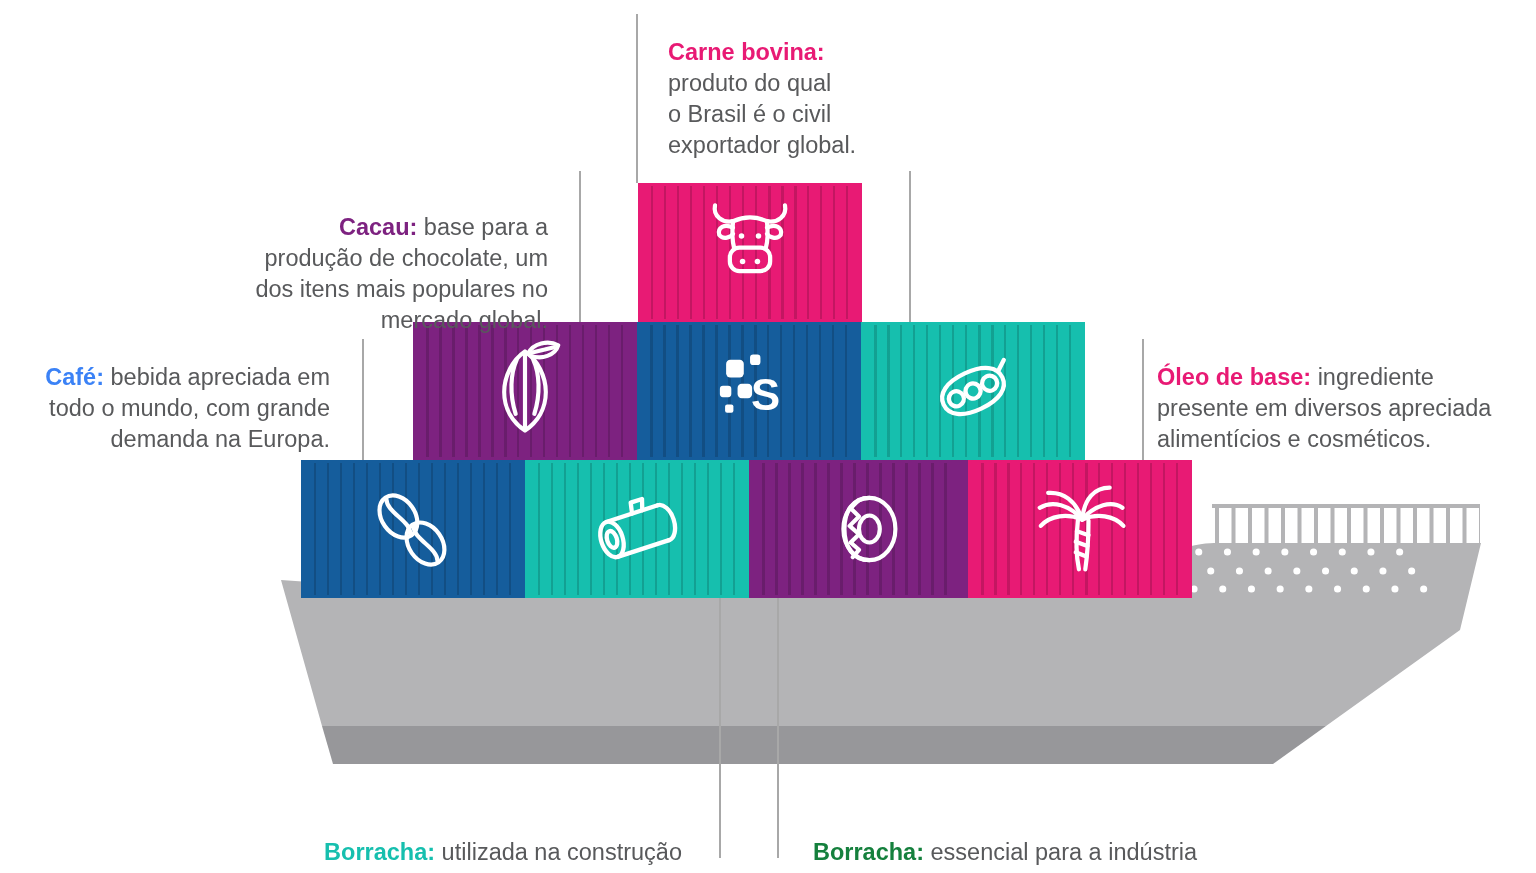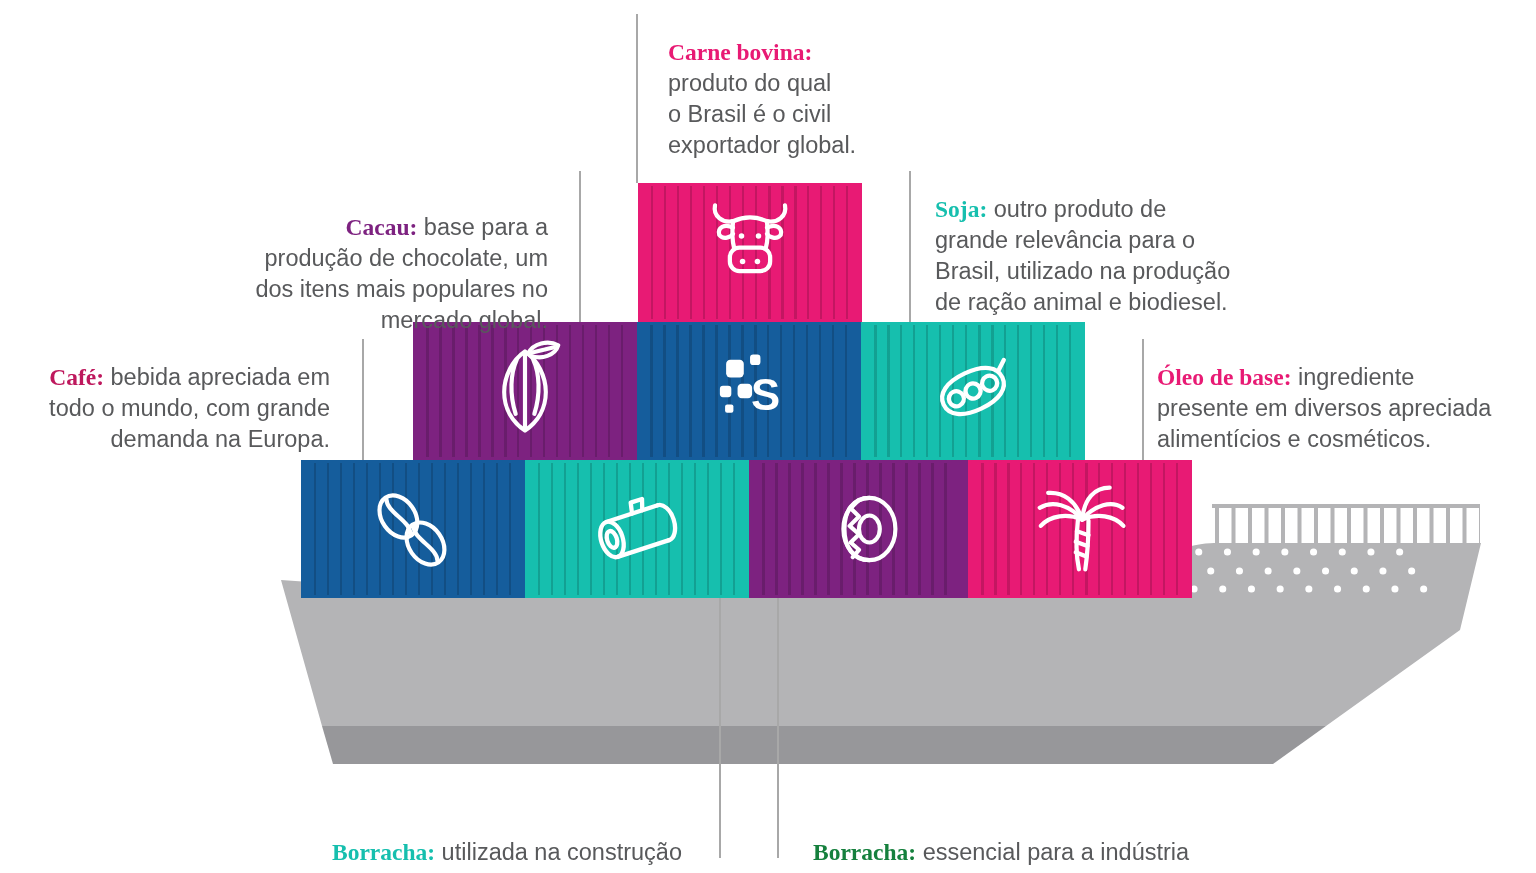--- a/index.html
+++ b/index.html
@@ -1,20 +1,20 @@
 <!DOCTYPE html>
 <html><head>
 <meta charset="utf-8">
 <style>
   * { margin:0; padding:0; box-sizing:border-box; }
   html,body { background:#ffffff; font-family:"Liberation Sans", sans-serif; }
   .canvas { position:relative; width:1536px; height:873px; background:#ffffff; overflow:hidden; }
 
   .label { position:absolute; font-size:23.5px; line-height:31px; color:#58595b; white-space:pre-line; z-index:3; }
-  .label .t { font-weight:bold;font-family:Liberation Serif, serif; }
+  .label .t { font-weight:bold; }
   .label .block { display:block; }
   .ra { text-align:right; }
 
   .lbl-carne    { left:668px;  top:6px;   width:320px; }
   .lbl-cacau    { right:988px; top:181px; width:430px; }
   .lbl-soja     { left:935px;  top:163px; width:430px; }
   .lbl-cafe     { right:1206px;top:331px; width:430px; }
   .lbl-oleo     { left:1157px; top:331px; width:430px; }
   .lbl-madeira  { right:854px; top:806px; width:470px; }
   .lbl-borracha { left:813px;  top:806px; width:490px; }
@@ -189,29 +189,23 @@
 exportador global.</span>
   </div>
 
   <div class="label ra lbl-cacau">
     <span class="t" style="color: rgb(125, 34, 128);">Cacau:</span><span> base para a
 produção de chocolate, um
 dos itens mais populares no
 mercado global.</span>
   </div>
 
-  <div class="label lbl-soja">
-    <span class="t" style="color: rgb(22, 191, 174);">Soja:</span><span> outro produto de
-grande relevância para o
-Brasil, utilizado na produção
-de ração animal e biodiesel.</span>
-  </div>
 
   <div class="label ra lbl-cafe">
-    <span class="t" style="color: #be185d; margin-top: 19px;">Café:</span><span> bebida apreciada em
+    <span class="t" style="color: #3b82f6; margin-top: 19px;">Café:</span><span> bebida apreciada em
 todo o mundo, com grande
 demanda na Europa.</span>
   </div>
 
   <div class="label lbl-oleo">
     <span class="t" style="color: rgb(232, 26, 116);">Óleo de base:</span><span> ingrediente
 presente em diversos apreciada
 alimentícios e cosméticos.</span>
   </div>
 

